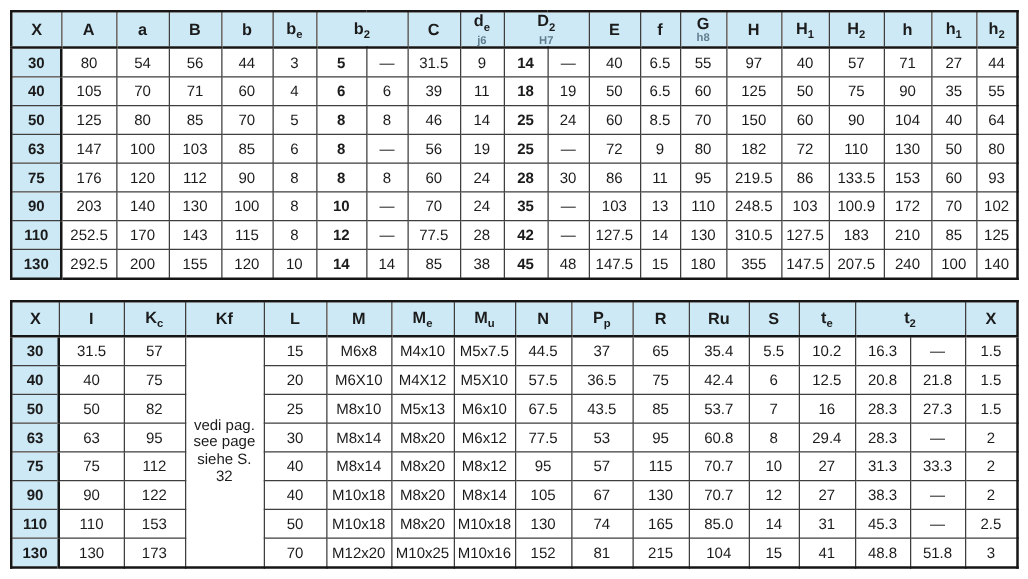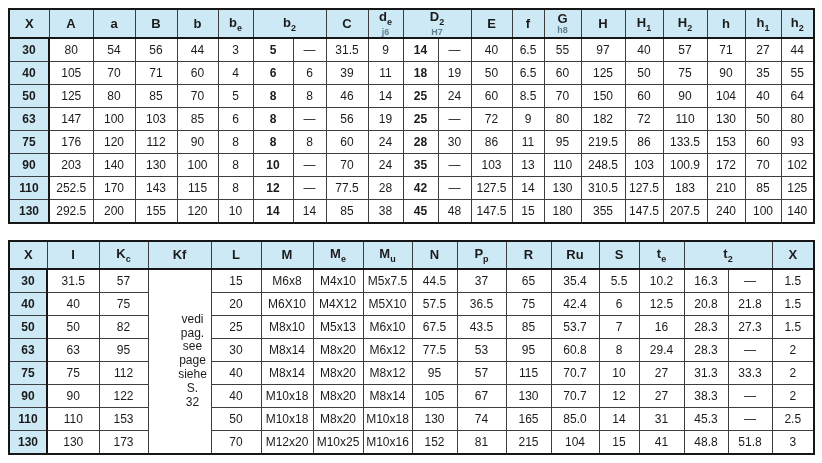--- a/index.html
+++ b/index.html
@@ -37,21 +37,21 @@
     background:var(--header-bg);font-weight:bold;font-size:12px;
     border-right:2px solid var(--border-dark);
   }
   td.bold{font-weight:bold;}
   .hlabel sub{font-size:9px;}
   th.hasnote{line-height:1;}
   .hnote{
     display:block;font-size:9px;font-weight:bold;
     color:var(--note);line-height:1;margin-top:1px;
   }
-  td.kf{font-size:12px;line-height:1.15;white-space:normal;padding-left:27px;}
+  td.kf{font-size:12px;line-height:1.15;white-space:normal;}
   #bottom-table{margin-top:16px;}
 </style>
 </head>
 <body>
 
 <div class="wrap">
   <table id="top-table">
       <colgroup>
         <col style="width: 40px;">
         <col style="width: 44px;">

